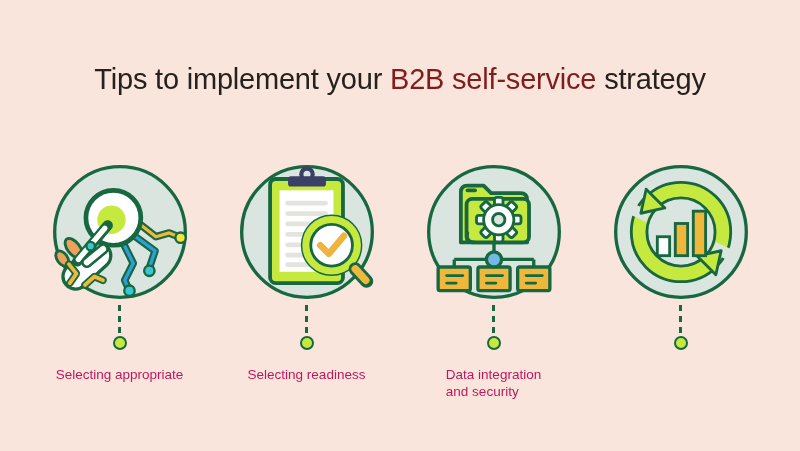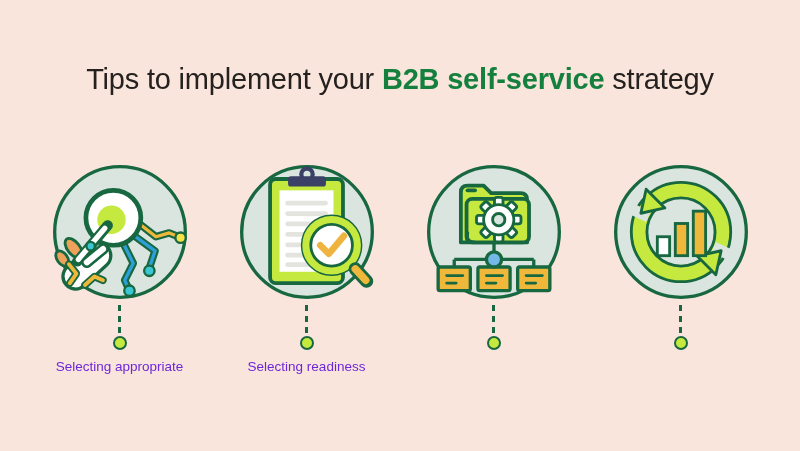--- a/index.html
+++ b/index.html
@@ -7,39 +7,39 @@
     width:800px;height:451px;
     background:#fae5dd;
     font-family:"Liberation Sans",sans-serif;
     position:relative;overflow:hidden;
   }
   .title{
     position:absolute;top:44px;left:0;width:800px;
     text-align:center;font-size:29px;letter-spacing:-0.2px;
     color:#24211e;font-weight:400;
   }
-  .title .hl{color:#15803d;font-weight:700;}
+  .title .hl{color:#7f1d1d;font-weight:400;}
   .steps{
     position:absolute;top:161px;left:26px;width:748px;
     display:flex;
   }
   .step{width:187px;display:flex;flex-direction:column;align-items:center;}
   .icon-circle{width:142px;height:142px;}
   .icon-circle svg{display:block;}
   .connector{
     width:3px;height:28px;margin-top:2px;
     background:repeating-linear-gradient(to bottom,#176740 0 6px,transparent 6px 11px);
   }
   .dot{
     width:10px;height:10px;border-radius:50%;
     background:#c6e93f;border:2.5px solid #176740;margin-top:3px;
   }
   .label{
-    margin-top:8px;font-size:13.5px;line-height:17px;
-    color:#6d28d9;text-align:left;
+    margin-top:16px;font-size:13.5px;line-height:17px;
+    color:#be185d;text-align:left;
   }
 </style>
 </head>
 <body>
 
 <h1 class="title"><span>Tips to implement your </span><span class="hl">B2B self-service</span><span> strategy</span></h1>
 
 <div class="steps">
 
   <div class="step">
@@ -159,20 +159,24 @@
             <rect x="-4.5" y="-23.5" width="9" height="10.5" rx="2.5" transform="rotate(315)"></rect>
           </g>
           <circle r="16" fill="#ffffff" stroke="#176740" stroke-width="3"></circle>
           <circle r="13" fill="#ffffff"></circle>
           <circle r="6.5" fill="#d9e5de" stroke="#176740" stroke-width="3"></circle>
         </g>
       </svg>
     </div>
     <div class="connector"></div>
     <div class="dot"></div>
+    <div class="label">
+      <div>Data integration</div>
+      <div>and security</div>
+    </div>
   </div>
 
   <div class="step">
     <div class="icon-circle">
       <svg viewBox="0 0 150 150" width="142" height="142">
         <circle cx="75" cy="75" r="69" fill="#d9e5de" stroke="#176740" stroke-width="3.5"></circle>
         <g>
           <circle cx="75" cy="75" r="44" fill="none" stroke="#c6e93f" stroke-width="16"></circle>
           <circle cx="75" cy="75" r="52.5" fill="none" stroke="#176740" stroke-width="3"></circle>
           <circle cx="75" cy="75" r="36" fill="#d9e5de" stroke="#176740" stroke-width="3"></circle>

